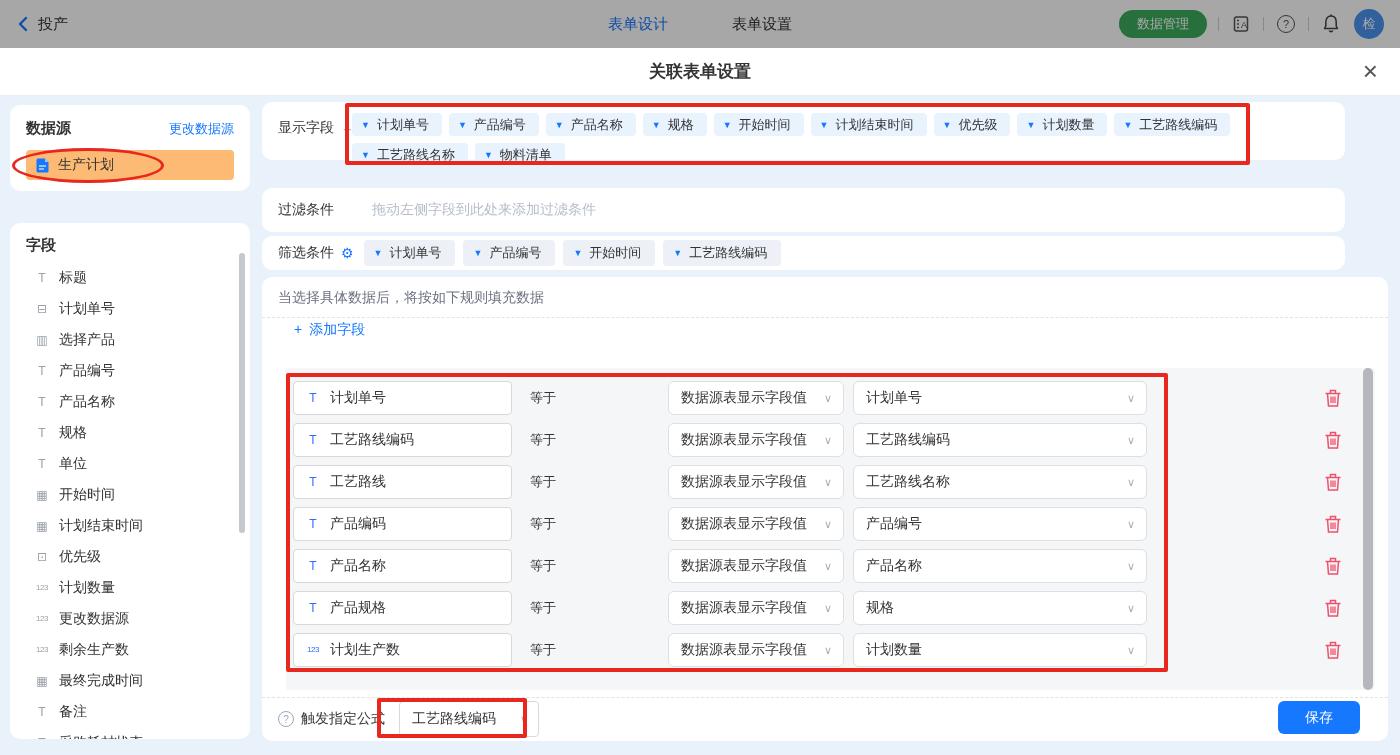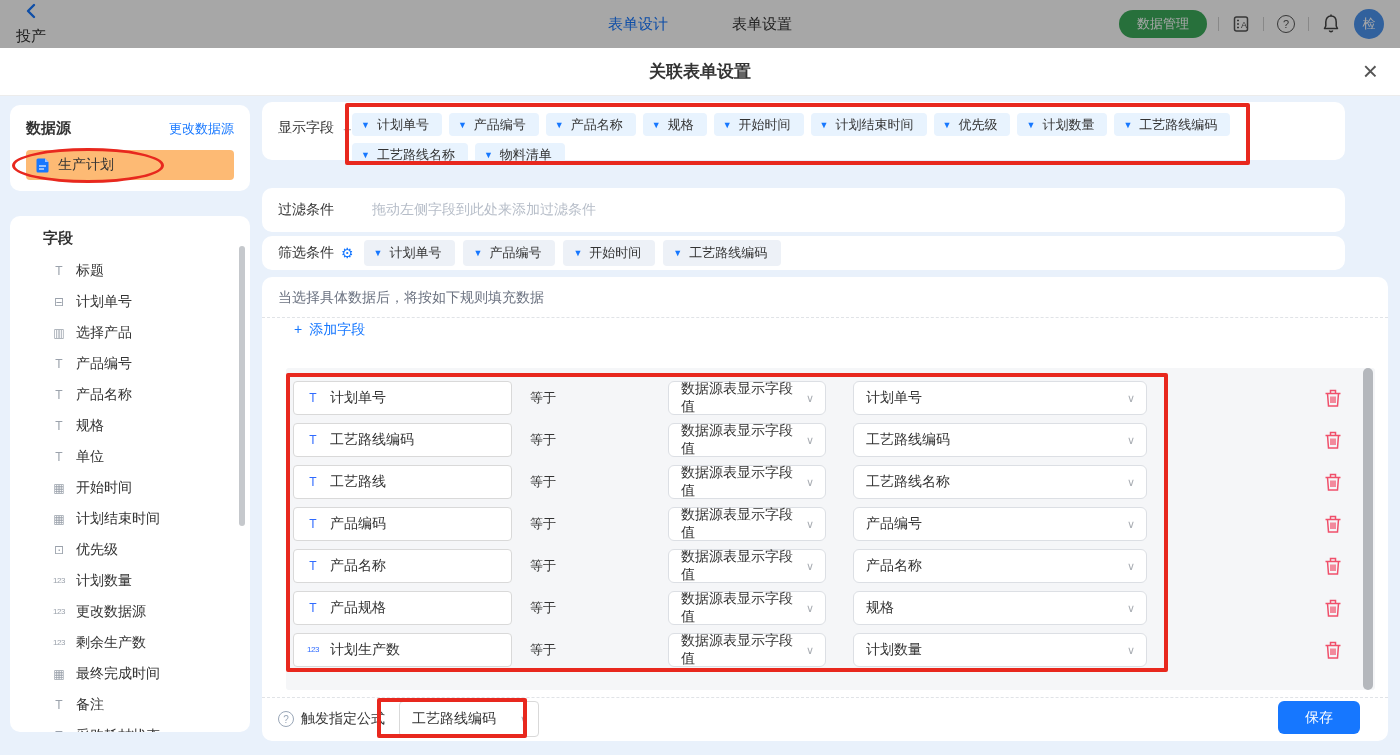--- a/index.html
+++ b/index.html
@@ -5,21 +5,21 @@
   * { margin:0; padding:0; box-sizing:border-box; }
   html,body { width:1400px; height:755px; overflow:hidden; }
   body { font-family:"Liberation Sans","DejaVu Sans",sans-serif; background:#e9f1fb; color:#333; }
   .stage { position:relative; width:1400px; height:755px; }
 
   
   .topbar { position:absolute; left:0; top:0; width:1400px; height:48px; background:#fff;
             display:flex; align-items:center; padding:0 16px; }
   .topbar-dim { position:absolute; left:0; top:0; width:1400px; height:48px;
             background:rgba(0,0,0,0.345); z-index:3; pointer-events:none; }
-  .back { display:flex; align-items:center; gap:8px; cursor:pointer;flex-direction:column; }
+  .back { display:flex; align-items:center; gap:8px; cursor:pointer; }
   .back-label { font-size:15px; color:#333; }
   .tabs { position:absolute; left:0; right:0; display:flex; justify-content:center; gap:64px;
           font-size:15px; }
   .tab { cursor:pointer; color:#333; }
   .tab.active { color:#1677ff; }
   .topbar-right { margin-left:auto; display:flex; align-items:center; z-index:2; }
   .pill-btn { height:28px; padding:0 18px; border-radius:15px; background:#3cab5b; color:#fff;
               font-size:13px; display:flex; align-items:center; border:none; cursor:pointer; }
   .tb-div { width:1px; height:14px; background:#d0d0d0; margin:0 11px; }
   .tb-icon { width:22px; height:22px; display:flex; align-items:center; justify-content:center; cursor:pointer; }
@@ -40,21 +40,21 @@
   .card { position:absolute; background:#fff; border-radius:10px; }
 
   
   .card-ds { left:10px; top:9px; width:240px; height:86px; padding:14px 16px 0; }
   .ds-head { display:flex; align-items:center; justify-content:space-between; }
   .ds-title { font-size:15px; font-weight:bold; }
   .link { font-size:13px; color:#1677ff; cursor:pointer; }
   .ds-item { margin-top:12px; height:30px; background:#fdba74; border-radius:4px; display:flex;
              align-items:center; gap:8px; padding:0 10px; font-size:14px; cursor:pointer; }
 
-  .card-fields { left:10px; top:120px; width:240px; height:516px; padding:13px 33px 0; overflow:hidden; }
+  .card-fields { left:10px; top:127px; width:240px; height:516px; padding:13px 16px 0; overflow:hidden; }
   .fields-title { font-size:15px; font-weight:bold; margin-bottom:7px; }
   .fitem { height:31px; display:flex; align-items:center; gap:9px; padding-left:8px; font-size:14px;
            color:#333; cursor:grab; }
   .fic { width:16px; text-align:center; color:#9aa1ab; font-size:12px; flex:none; line-height:1; }
   .fic.ic-num { font-size:8px; letter-spacing:-0.5px; }
   .side-scroll { position:absolute; right:5px; top:30px; width:6px; height:280px; background:#c5c8cc;
                  border-radius:3px; cursor:pointer; }
 
   
   .card-display { left:262px; top:6px; width:1083px; height:58px; }
@@ -94,21 +94,21 @@
   .fbox { position:absolute; left:7px; top:2px; width:219px; height:34px; background:#fff;
           border:1px solid #d9d9d9; border-radius:4px; display:flex; align-items:center; gap:9px;
           padding:0 11px; font-size:14px; cursor:pointer; }
   .fbox .fic { color:#2f6bff; }
   .op { position:absolute; left:218px; top:10px; width:52px; text-align:right; font-size:13px;
         font-weight:400; color:#333; }
   .rsel { position:absolute; top:2px; height:34px; background:#fff; border:1px solid #dcdfe4;
           border-radius:6px; display:flex; align-items:center; justify-content:space-between;
           padding:0 11px 0 12px; font-size:14px; color:#333; cursor:pointer; }
   .rsel .chev { color:#a9adb3; font-size:11px; margin-left:8px; }
-  .sel1 { left:382px; width:158px; }
+  .sel1 { left:382px; width:176px; }
   .sel2 { left:567px; width:294px; }
   .trash { position:absolute; left:1038px; top:9px; width:18px; height:20px; cursor:pointer; }
   .rules-scroll { position:absolute; right:1px; top:0; width:10px; height:322px; background:#b4b7bc;
                   border-radius:5px; cursor:pointer; }
   .footer-row { position:absolute; left:16px; top:424px; height:36px; display:flex; align-items:center; }
   .q-icon { width:16px; height:16px; border:1px solid #9aa7b8; border-radius:50%; color:#9aa7b8;
             font-size:10px; display:flex; align-items:center; justify-content:center; }
   .trigger-label { font-size:14px; color:#333; margin:0 14px 0 7px; }
   .trigger-select { width:140px; height:36px; background:#fff; border:1px solid #d9d9d9; border-radius:4px;
                     display:flex; align-items:center; justify-content:space-between; padding:0 10px 0 12px;

